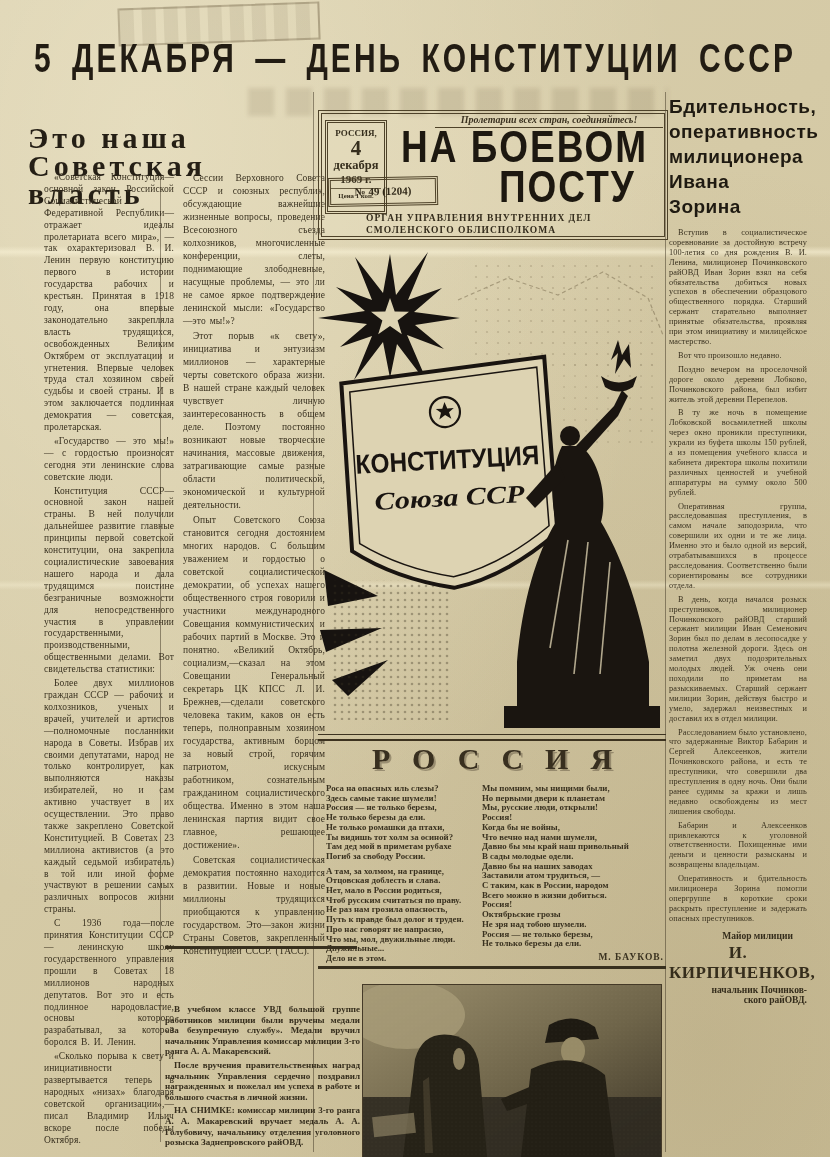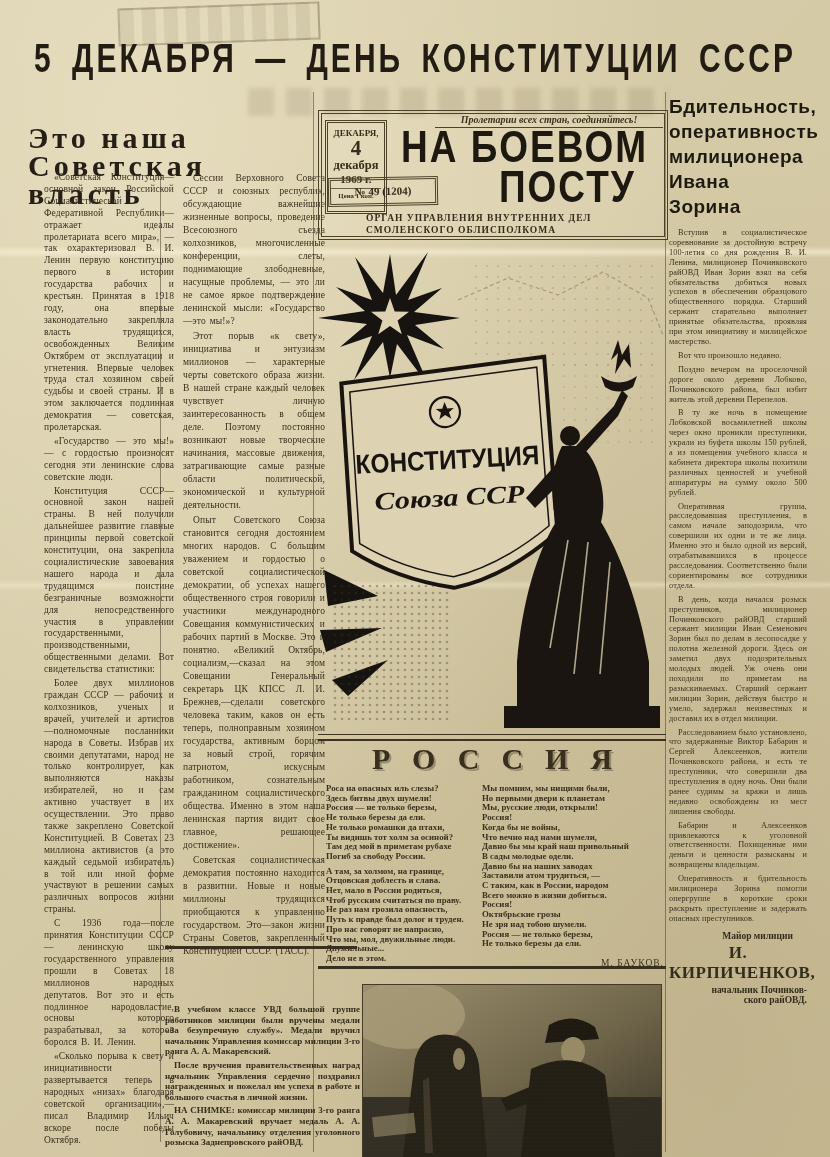--- a/index.html
+++ b/index.html
@@ -70,21 +70,21 @@
   #rule-above-rossiya{top:734px;height:4px;border-top:1px solid #3c321f;border-bottom:2px solid #3c321f;}
   #poem-title{position:absolute;left:318px;top:742px;width:348px;text-align:center;font-weight:bold;
     font-size:30px;letter-spacing:22px;padding-left:22px;box-sizing:border-box;color:#382f1f;
     text-shadow:2px 2px 0 rgba(56,47,31,.35);white-space:nowrap;}
   .poem-col{position:absolute;top:784px;font-weight:600;font-size:8.8px;line-height:9.7px;
     color:#3a3220;white-space:nowrap;}
   #pcol1{left:326px;width:150px;}
   #pcol2{left:482px;width:182px;}
   .poem-line{margin:0;}
   .stanza-gap{height:5px;}
-  #poem-author{text-align:right;font-weight:normal;font-size:9.5px;letter-spacing:1px;margin-top:10px;}
+  #poem-author{text-align:right;font-weight:bold;font-size:9.5px;letter-spacing:1px;margin-top:4px;}
   #rule-below-poem{top:966px;height:3px;background:#38301e;}
 
   
   #caption-rule{position:absolute;left:165px;top:946px;width:192px;height:3px;background:#38301e;}
   #photo-caption{position:absolute;left:165px;top:1004px;width:195px;font-weight:bold;font-size:9px;
     line-height:10.6px;text-align:justify;color:#362e1d;}
   #photo-caption .para{margin:0 0 3px;text-indent:9px;}
   #na-snimke{margin:0 0 3px;text-indent:9px;}
   #photo-credit{font-weight:normal;font-size:8.6px;text-indent:9px;color:#3d3422;}
   #photo{position:absolute;left:362px;top:984px;width:298px;height:172px;border:1px solid #453a28;}
@@ -134,21 +134,21 @@
     </div>
   <div id="lcol2" class="lcol">
       <p class="para">Сессии Верховного Совета СССР и союзных республик, обсуждающие важнейшие жизненные вопросы, проведение Всесоюзного съезда колхозников, многочисленные конференции, слеты, поднимающие злободневные, насущные проблемы, — это ли не самое яркое подтверждение ленинской мысли: «Государство—это мы!»?</p>
       <p class="para">Этот порыв «к свету», инициатива и энтузиазм миллионов — характерные черты советского образа жизни. В нашей стране каждый человек чувствует личную заинтересованность в общем деле. Поэтому постоянно возникают новые творческие начинания, массовые движения, затрагивающие самые разные области политической, экономической и культурной деятельности.</p>
       <p class="para">Опыт Советского Союза становится сегодня достоянием многих народов. С большим уважением и гордостью о советской социалистической демократии, об успехах нашего общественного строя говорили и участники международного Совещания коммунистических и рабочих партий в Москве. Это и понятно. «Великий Октябрь, социализм,—сказал на этом Совещании Генеральный секретарь ЦК КПСС Л. И. Брежнев,—сделали советского человека таким, каков он есть теперь, полноправным хозяином государства, активным борцом за новый строй, горячим патриотом, искусным работником, сознательным гражданином социалистического общества. Именно в этом наша ленинская партия видит свое главное, решающее достижение».</p>
       <p class="para">Советская социалистическая демократия постоянно находится в развитии. Новые и новые миллионы трудящихся приобщаются к управлению государством. Это—закон жизни Страны Советов, закрепленный Конституцией СССР. (ТАСС).</p>
     </div>
 
   <div id="masthead">
     <div id="date-box">
-      <div id="date-weekday">ДЕКАБРЯ,</div>
+      <div id="date-weekday">РОССИЯ,</div>
       <div id="date-day">4</div>
       <div id="date-month">декабря</div>
       <div id="date-year">1969 г.</div>
       <div id="date-price">Цена 1 коп.</div>
     </div>
     <div id="slogan">Пролетарии всех стран, соединяйтесь!</div>
     <div id="mast-title1" class="mast-title">На боевом</div>
     <div id="mast-title2" class="mast-title">посту</div>
     <div id="issue-box">№ 49 (1204)</div>
     <div id="organ1" class="organ">ОРГАН УПРАВЛЕНИЯ ВНУТРЕННИХ ДЕЛ</div>
@@ -205,21 +205,21 @@
       <path d="M250,300 L232,408" fill="none"></path>
       <path d="M270,302 L256,434" fill="none"></path>
       <path d="M292,322 L282,434" fill="none"></path>
     </g>
   </svg>
 
   <div id="rule-above-rossiya" class="hline" style="position:absolute;"></div>
   <div id="poem-title">РОССИЯ</div>
   <div id="pcol1" class="poem-col">
       <p class="poem-line">Роса на опасных иль слезы?</p>
-      <p class="poem-line">Здесь битвы двух шумели!</p>
+      <p class="poem-line">Здесь самые такие шумели!</p>
       <p class="poem-line">Россия — не только березы,</p>
       <p class="poem-line">Не только березы да ели.</p>
       <p class="poem-line">Не только ромашки да птахи,</p>
       <p class="poem-line">Ты видишь тот холм за осиной?</p>
       <p class="poem-line">Там дед мой в приметам рубахе</p>
       <p class="poem-line">Погиб за свободу России.</p>
       <p class="poem-line stanza-gap"></p>
       <p class="poem-line">А там, за холмом, на границе,</p>
       <p class="poem-line">Отцовская доблесть и слава.</p>
       <p class="poem-line">Нет, мало в России родиться,</p>

